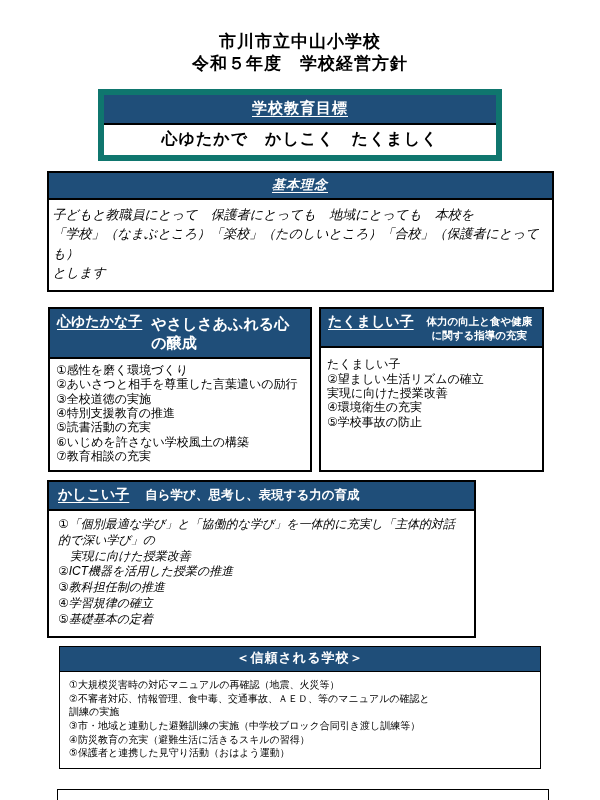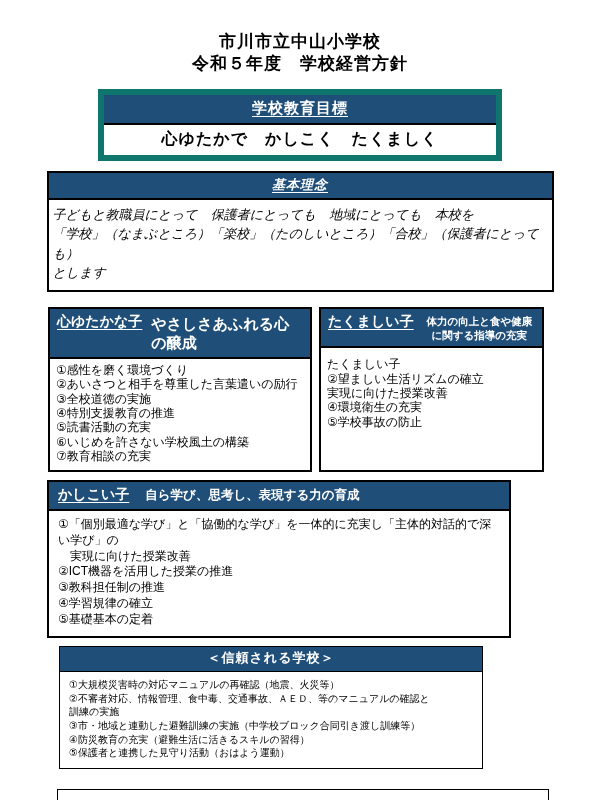--- a/index.html
+++ b/index.html
@@ -61,34 +61,34 @@
     display: flex; gap: 9px; align-items: flex-start;
   }
   .col-band .col-title { font-size: 14px; font-weight: bold; white-space: nowrap; }
   .col-band .col-sub   { font-size: 15px; font-weight: bold; padding-top: 2px; }
   .col-box.right .col-sub { max-width: 122px; font-size: 10.5px; line-height: 1.3; text-align: center; }
   .col-body { padding: 4px 5px 6px 6px; font-size: 12px; line-height: 1.2; flex: 1; }
   .col-body .item { white-space: pre-line; }
   .col-box.right .col-body { padding-top: 9px; }
 
   
-  .wide-box { width: 464px; margin: 8px 0 0 47px; border: 2px solid #000; }
+  .wide-box { width: 429px; margin: 8px 0 0 47px; border: 2px solid #000; }
   .wide-band {
     background: #1F4E79; color: #fff;
     border-bottom: 2px solid #000;
     padding: 4px 8px 5px 9px;
     display: flex; gap: 16px; align-items: baseline;
   }
   .wide-band .col-title { font-size: 14px; font-weight: bold; white-space: nowrap; }
   .wide-band .wide-sub  { font-size: 12.5px; font-weight: bold; }
   .wide-body { padding: 6px 8px 8px 9px; font-size: 12px; line-height: 1.33; }
-  .wide-body .item { white-space: pre-line; }
+  .wide-body .item { white-space: pre-line; font-style: italic; }
 
   
-  .trust-box { width: 424px; margin: 8px 0 0 59px; border: 1px solid #000; }
+  .trust-box { width: 482px; margin: 8px 0 0 59px; border: 1px solid #000; }
   .trust-box .band { font-size: 13px; padding: 2px 0 4px; letter-spacing: 1px; border-bottom: 1px solid #000; }
   .trust-body { padding: 6px 8px 8px 9px; font-size: 10px; line-height: 1.36; }
   .trust-body .item { white-space: pre-line; }
 
   
   .stance-box { width: 492px; margin: 20px 0 0 57px; border: 1px solid #000; }
   .stance-box .band { font-size: 13px; padding: 2px 0 3px; letter-spacing: 1px; border-bottom: 1px solid #000; }
   .stance-body { padding: 4px 6px 6px 8px; font-size: 12.3px; line-height: 1.24; }
 </style>
 </head>

